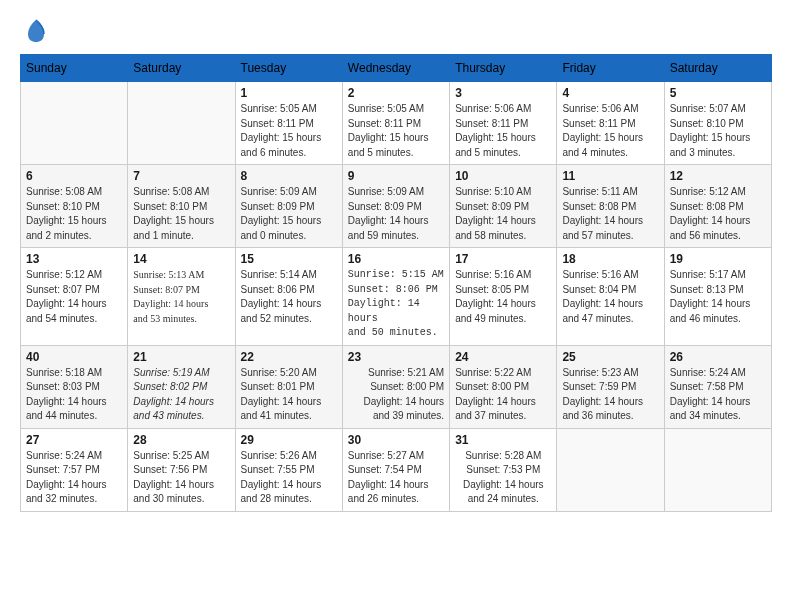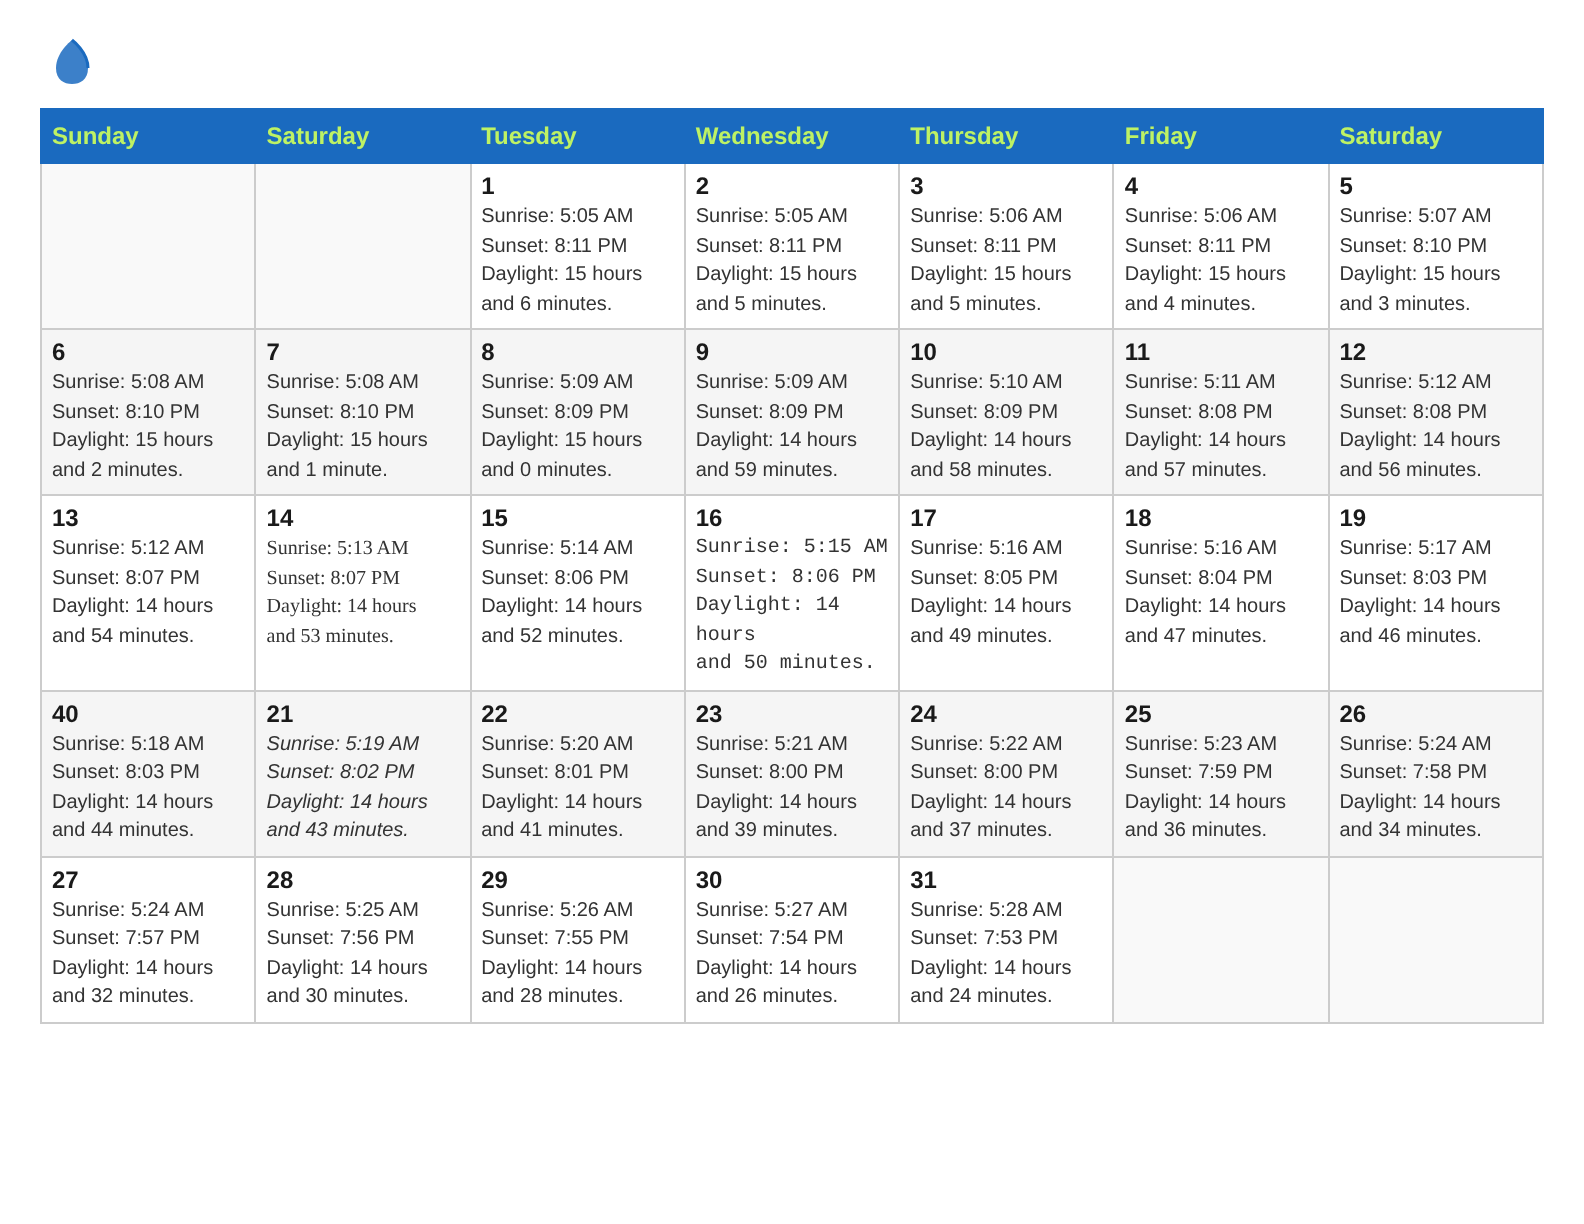--- a/index.html
+++ b/index.html
@@ -45,25 +45,25 @@
       font-size: 15px;
       color: #555;
     }
     .calendar {
       width: 100%;
       border-collapse: collapse;
       font-size: 10.5px;
     }
     .calendar th {
       background: #1a6abf;
-      color: #bef264;
+      color: #000000;
       padding: 6px 5px;
       text-align: left;
       font-size: 12px;
-      font-weight: bold;
+      font-weight: normal;
       border: 1px solid #1a6abf;
     }
     .calendar td {
       border: 1px solid #ccc;
       vertical-align: top;
       padding: 4px 5px;
       width: 107px;
       min-height: 80px;
       background: #fff;
     }
@@ -258,21 +258,21 @@
         <td>
           <span class="day-num">18</span>
           <div class="day-info" style="white-space: pre-line;">Sunrise: 5:16 AM
 Sunset: 8:04 PM
 Daylight: 14 hours
 and 47 minutes.</div>
         </td>
         <td>
           <span class="day-num">19</span>
           <div class="day-info" style="white-space: pre-line;">Sunrise: 5:17 AM
-Sunset: 8:03 PM
+Sunset: 8:13 PM
 Daylight: 14 hours
 and 46 minutes.</div>
         </td>
       </tr>
       <tr class="row-even">
         <td>
           <span class="day-num">40</span>
           <div class="day-info" style="white-space: pre-line;">Sunrise: 5:18 AM
 Sunset: 8:03 PM
 Daylight: 14 hours
@@ -287,21 +287,21 @@
         </td>
         <td>
           <span class="day-num">22</span>
           <div class="day-info" style="white-space: pre-line;">Sunrise: 5:20 AM
 Sunset: 8:01 PM
 Daylight: 14 hours
 and 41 minutes.</div>
         </td>
         <td>
           <span class="day-num">23</span>
-          <div class="day-info" style="white-space: pre-line;">Sunrise: 5:21 AM
+          <div class="day-info" style="white-space: pre-line; text-align: right;">Sunrise: 5:21 AM
 Sunset: 8:00 PM
 Daylight: 14 hours
 and 39 minutes.</div>
         </td>
         <td>
           <span class="day-num">24</span>
           <div class="day-info" style="white-space: pre-line;">Sunrise: 5:22 AM
 Sunset: 8:00 PM
 Daylight: 14 hours
 and 37 minutes.</div>
@@ -345,21 +345,21 @@
         </td>
         <td>
           <span class="day-num">30</span>
           <div class="day-info" style="white-space: pre-line;">Sunrise: 5:27 AM
 Sunset: 7:54 PM
 Daylight: 14 hours
 and 26 minutes.</div>
         </td>
         <td>
           <span class="day-num">31</span>
-          <div class="day-info" style="white-space: pre-line;">Sunrise: 5:28 AM
+          <div class="day-info" style="white-space: pre-line; text-align: center;">Sunrise: 5:28 AM
 Sunset: 7:53 PM
 Daylight: 14 hours
 and 24 minutes.</div>
         </td>
         <td class="empty-cell"></td>
         <td class="empty-cell"></td>
       </tr>
     </tbody>
 </table>
 

